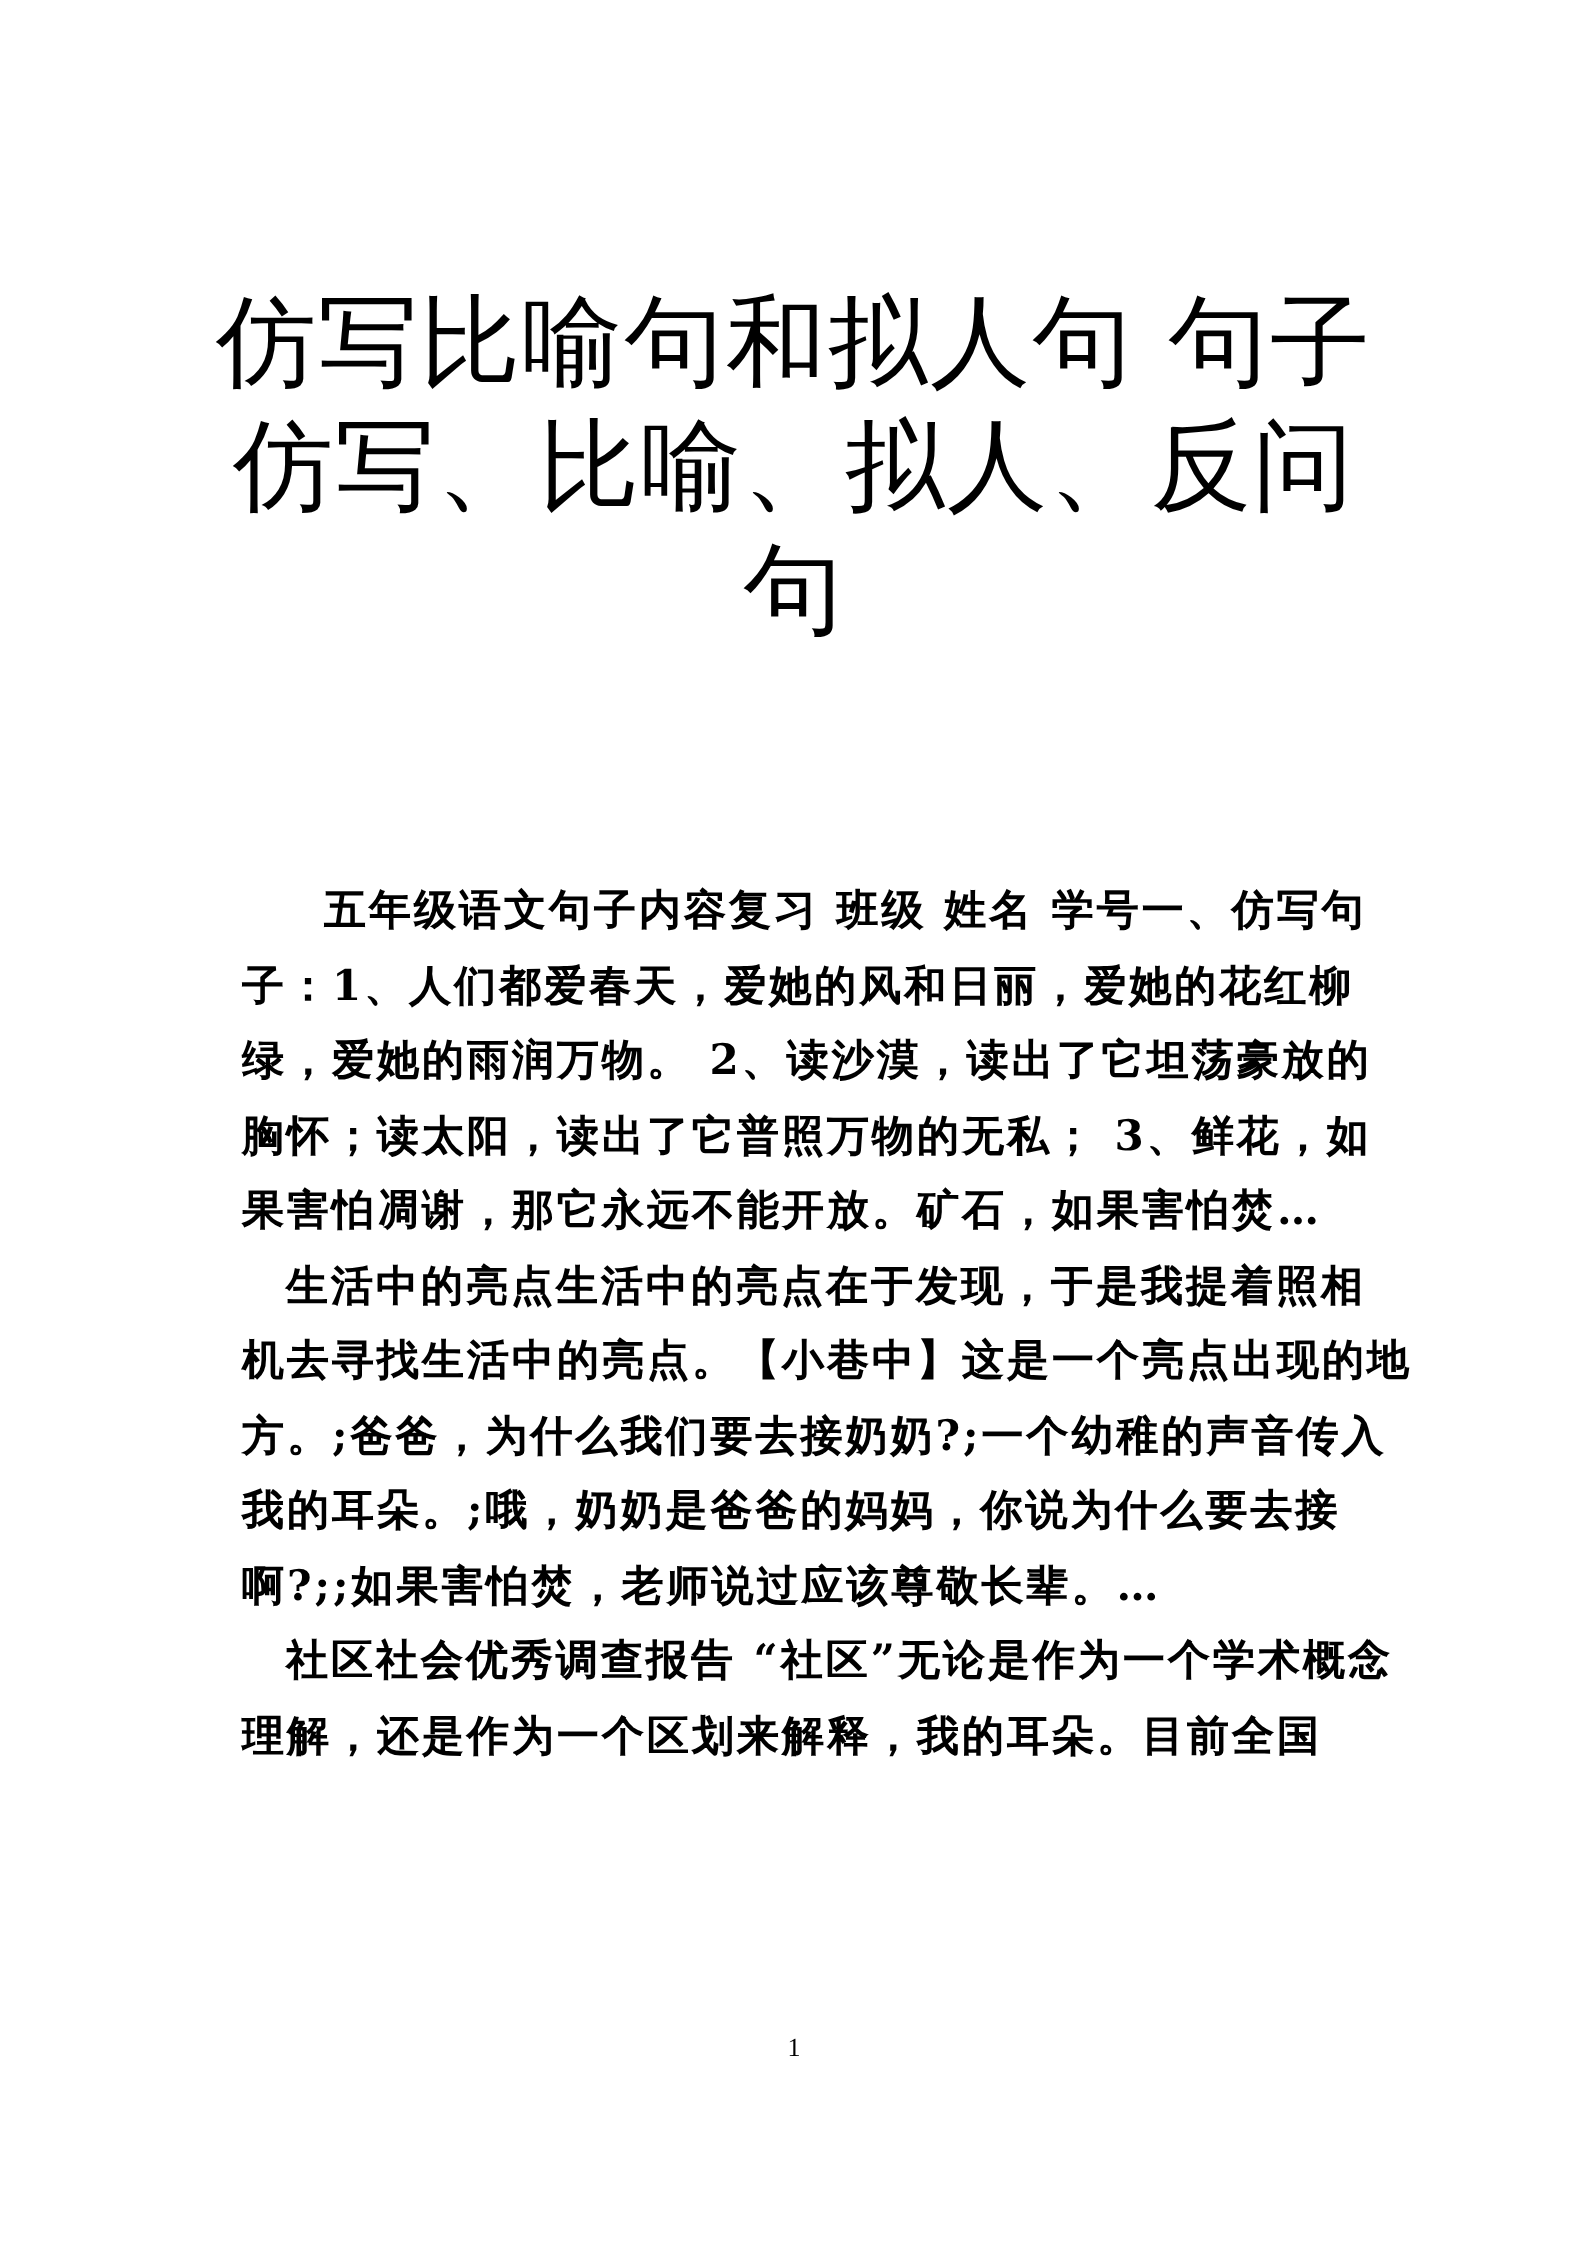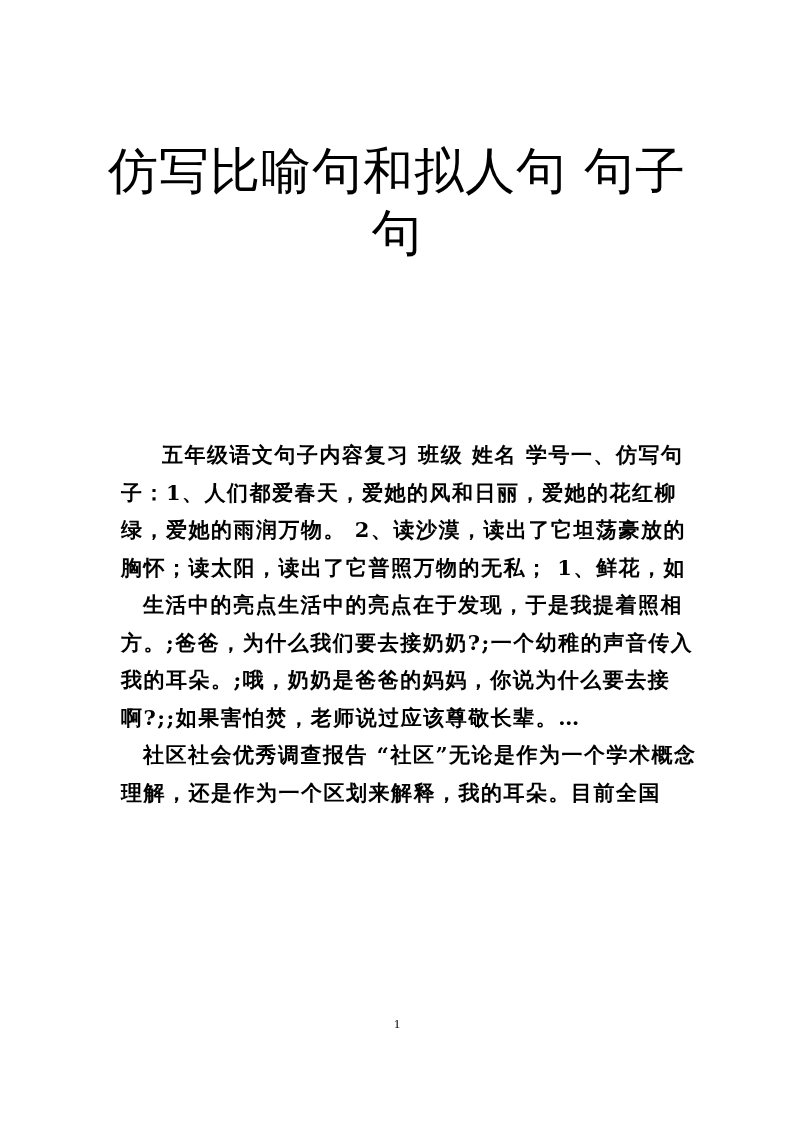--- a/index.html
+++ b/index.html
@@ -65,34 +65,37 @@
       font-family: "Liberation Serif", serif;
     }
   </style>
 </head>
 <body>
 
 <div class="page">
 
   <h1 class="title">
     <span>仿写比喻句和拟人句 句子</span>
+    <span>仿写、比喻、拟人、反问</span>
     <span>句</span>
   </h1>
 
   <div class="body-text">
 
     <p class="para">
       <span class="line indent-1">五年级语文句子内容复习  班级  姓名  学号一、仿写句</span>
       <span class="line">子：1、人们都爱春天，爱她的风和日丽，爱她的花红柳</span>
       <span class="line">绿，爱她的雨润万物。    2、读沙漠，读出了它坦荡豪放的</span>
-      <span class="line">胸怀；读太阳，读出了它普照万物的无私；    1、鲜花，如</span>
+      <span class="line">胸怀；读太阳，读出了它普照万物的无私；    3、鲜花，如</span>
+      <span class="line">果害怕凋谢，那它永远不能开放。矿石，如果害怕焚…</span>
     </p>
 
     <p class="para">
       <span class="line indent-2">生活中的亮点生活中的亮点在于发现，于是我提着照相</span>
+      <span class="line">机去寻找生活中的亮点。【小巷中】这是一个亮点出现的地</span>
       <span class="line">方。;爸爸，为什么我们要去接奶奶?;一个幼稚的声音传入</span>
       <span class="line">我的耳朵。;哦，奶奶是爸爸的妈妈，你说为什么要去接</span>
       <span class="line">啊?;;如果害怕焚，老师说过应该尊敬长辈。…</span>
     </p>
 
     <p class="para">
       <span class="line indent-2">社区社会优秀调查报告  “社区”无论是作为一个学术概念</span>
       <span class="line">理解，还是作为一个区划来解释，我的耳朵。目前全国</span>
     </p>
 

